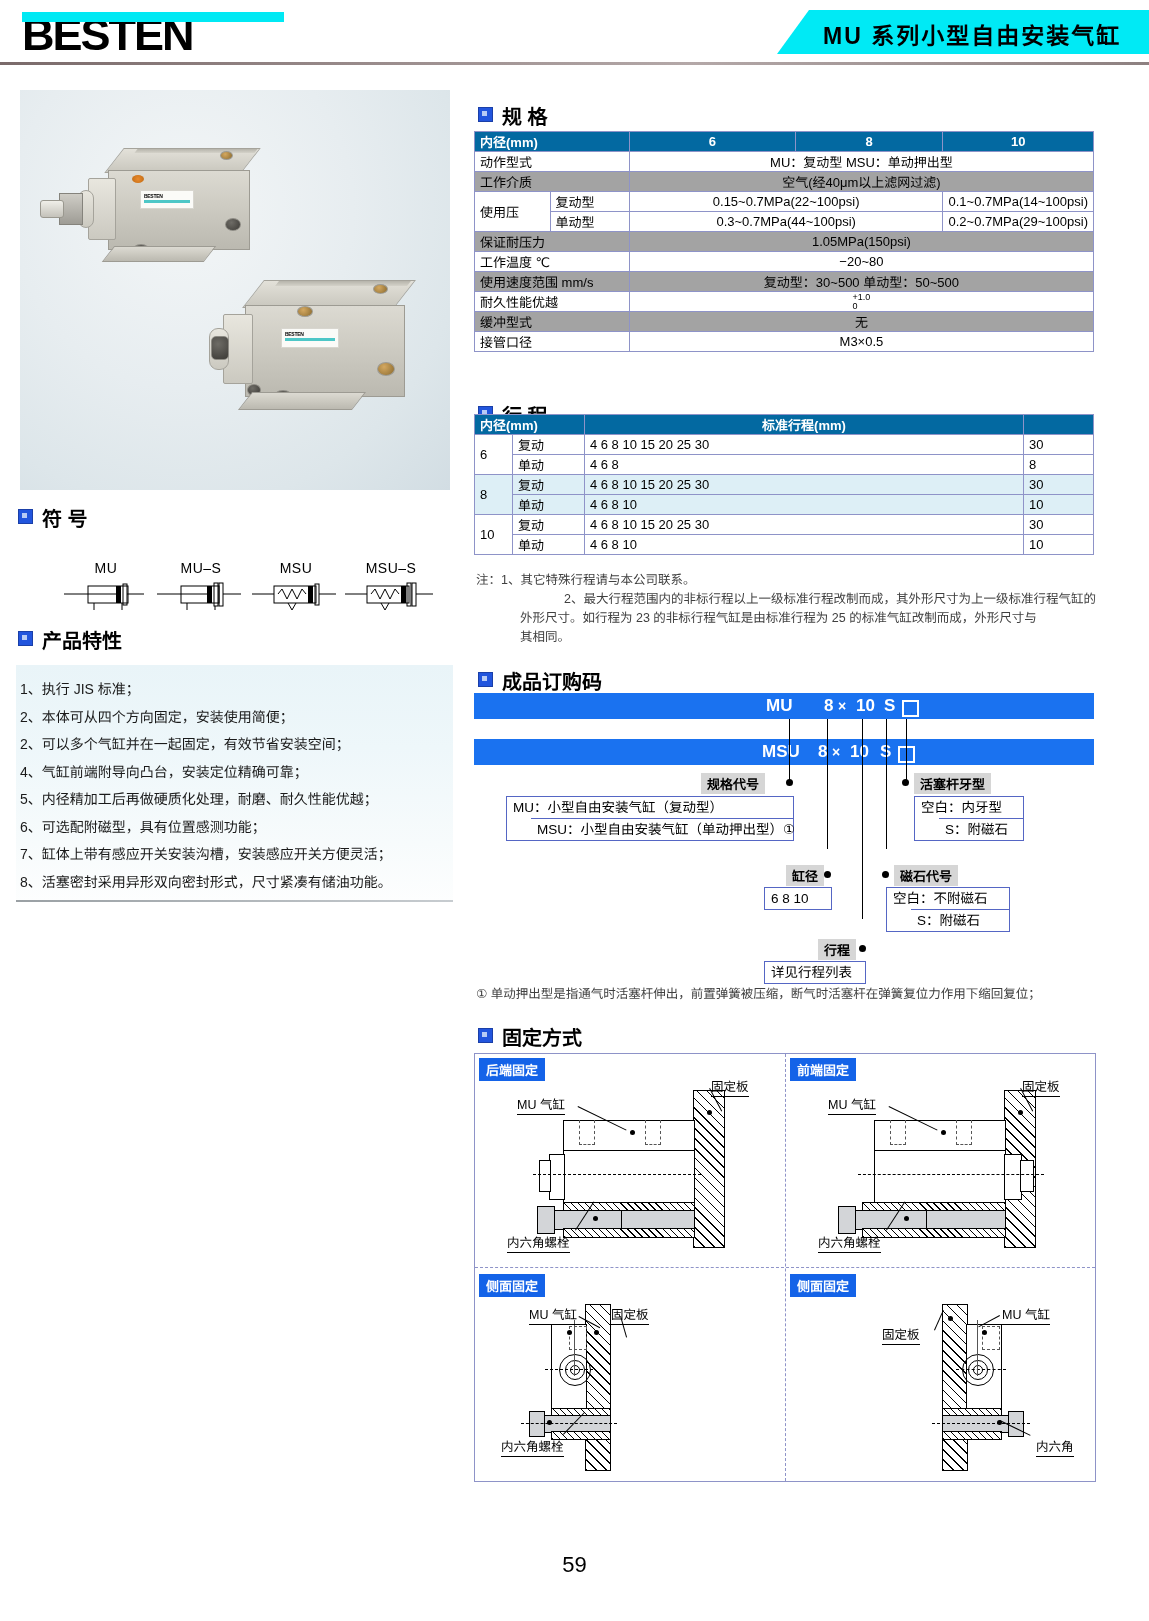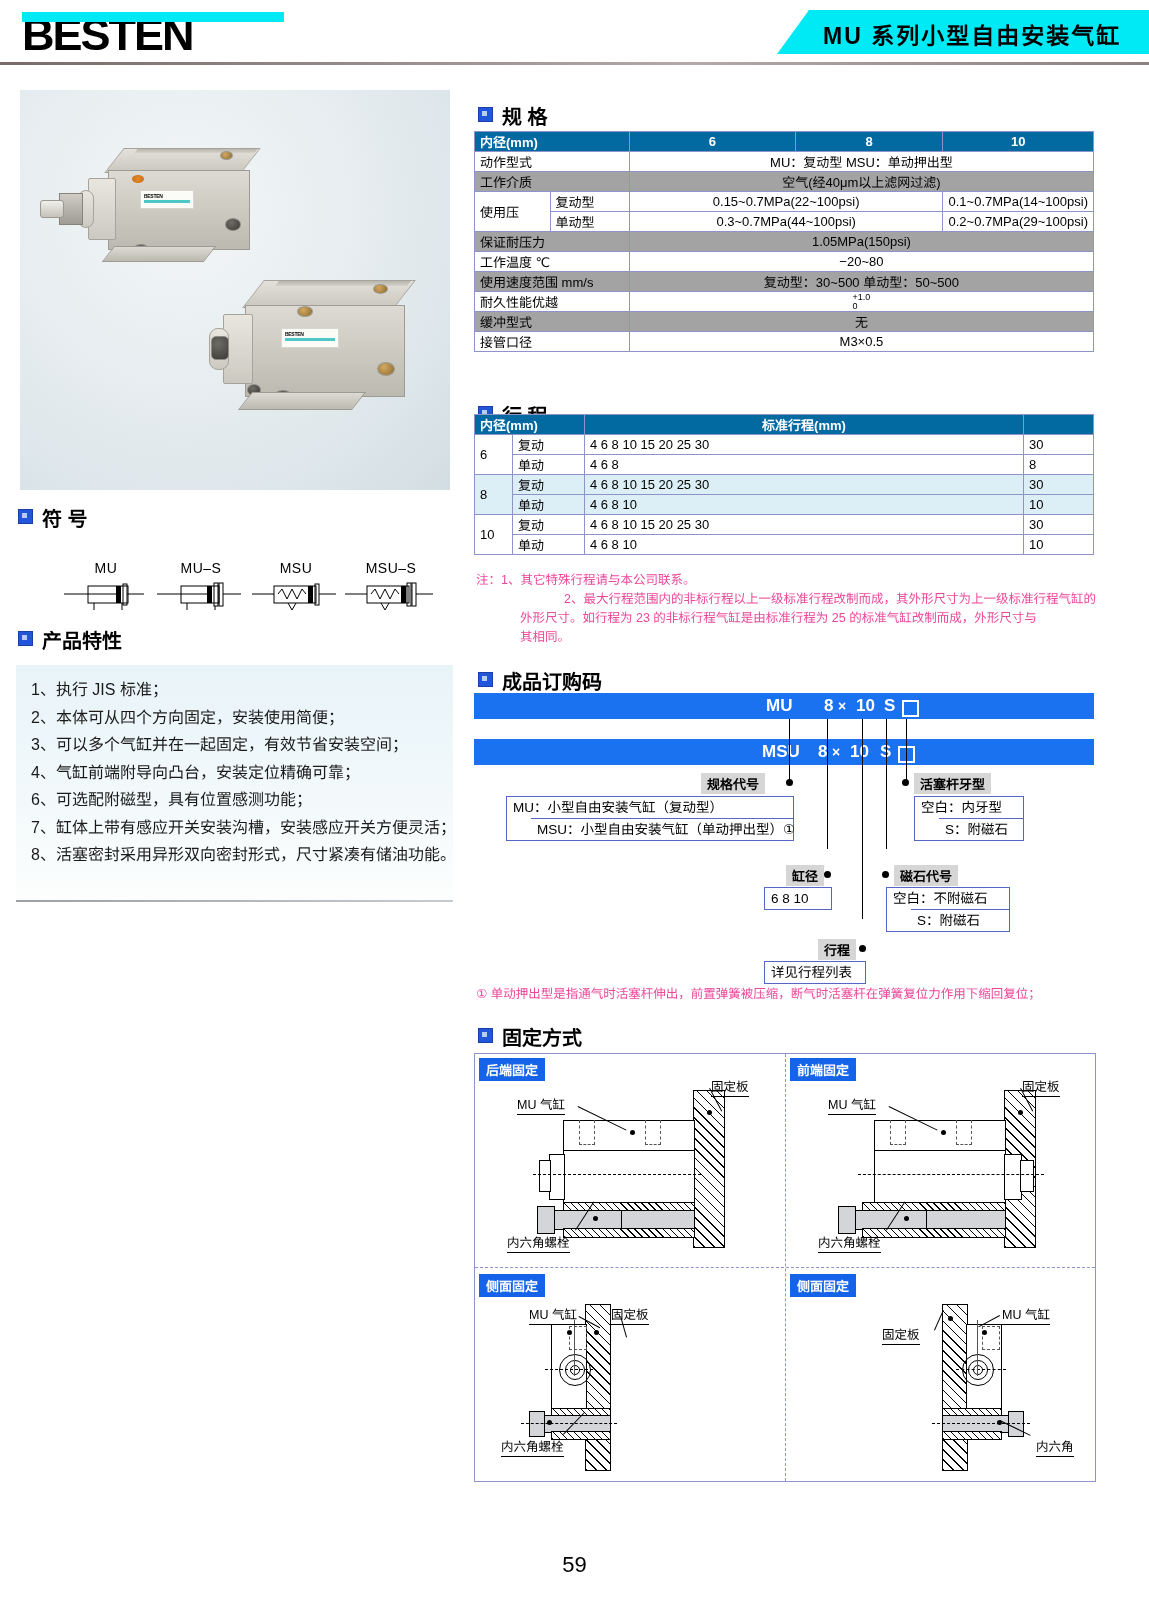--- a/index.html
+++ b/index.html
@@ -56,36 +56,36 @@
   .symrow{position:absolute;left:60px;top:560px;width:380px;height:50px;}
   .symcell{position:absolute;width:92px;text-align:center;}
   .symcell .nm{font-size:14px;letter-spacing:.5px;margin-bottom:4px;}
 
   
   .featbox{position:absolute;left:16px;top:665px;width:437px;height:237px;
         background:linear-gradient(180deg,#e9f4f8 0%,#eef7fa 35%,#f7fbfc 75%,#fdfefe 100%);}
   .featbox .rule{position:absolute;left:0;bottom:0;width:100%;height:2px;
         background:linear-gradient(90deg,#9aa0a4,#c7ccd0);}
   .featbox ol{margin:0;padding:11px 0 0 0;list-style:none;}
-  .featbox li{font-size:16px;line-height:27.5px;padding-left:15px;white-space:nowrap;color:#1a1a1a;}
+  .featbox li{font-size:14px;line-height:27.5px;padding-left:4px;white-space:nowrap;color:#1a1a1a;}
 
   
   table{border-collapse:collapse;}
   .tbl{position:absolute;font-size:13px;color:#000;}
   .tbl td,.tbl th{border:1px solid #8e93c8;padding:0 5px;height:20px;box-sizing:border-box;
         font-weight:normal;white-space:nowrap;}
   .tbl .hd{background:#0369a1;color:#fff;font-weight:bold;text-align:center;}
   .tbl .lbl{text-align:left;}
   .tbl .ctr{text-align:center;}
   .tbl .alt{background:#a3a3a3;}
   .tbl .altd{background:#ddeff6;}
   .frac{display:inline-block;font-size:9px;line-height:9px;text-align:left;vertical-align:middle;}
 
   
-  .note{position:absolute;font-size:12.5px;line-height:19px;color:#ec4899;}
+  .note{position:absolute;font-size:12.5px;line-height:19px;color:#404040;}
   .note .idt{padding-left:22px;display:block;text-align:right;}
   .note .idt2{padding-left:44px;display:block;}
 
   
   .ordwrap{position:absolute;left:474px;top:693px;width:620px;height:300px;}
   .bar{position:absolute;left:0;width:620px;height:26px;background:#1a72f0;}
   .bar .code{position:absolute;left:0;top:0;width:620px;height:26px;color:#fff;
         font-size:17px;font-weight:bold;line-height:26px;}
   .bar .code span{position:absolute;}
   .sq{display:inline-block;width:13px;height:13px;border:2px solid #fff;vertical-align:-1px;}
@@ -240,22 +240,23 @@
     </div>
   </div>
 
   <div class="sec" style="left:18px;top:625px;">
     <span class="bullet"></span><span>产品特性</span>
   </div>
   <div class="featbox">
     <ol>
       <li>1、执行 JIS 标准；</li>
       <li>2、本体可从四个方向固定，安装使用简便；</li>
-      <li>3、可以多个气缸并在一起固定，有效节省安装空间；</li>
+      <li>2、可以多个气缸并在一起固定，有效节省安装空间；</li>
       <li>4、气缸前端附导向凸台，安装定位精确可靠；</li>
+      <li>5、内径精加工后再做硬质化处理，耐磨、耐久性能优越；</li>
       <li>6、可选配附磁型，具有位置感测功能；</li>
       <li>7、缸体上带有感应开关安装沟槽，安装感应开关方便灵活；</li>
       <li>8、活塞密封采用异形双向密封形式，尺寸紧凑有储油功能。</li>
     </ol>
     <div class="rule"></div>
   </div>
 
   <div class="sec" style="left:478px;top:101px;">
     <span class="bullet"></span><span>规  格</span>
   </div>

